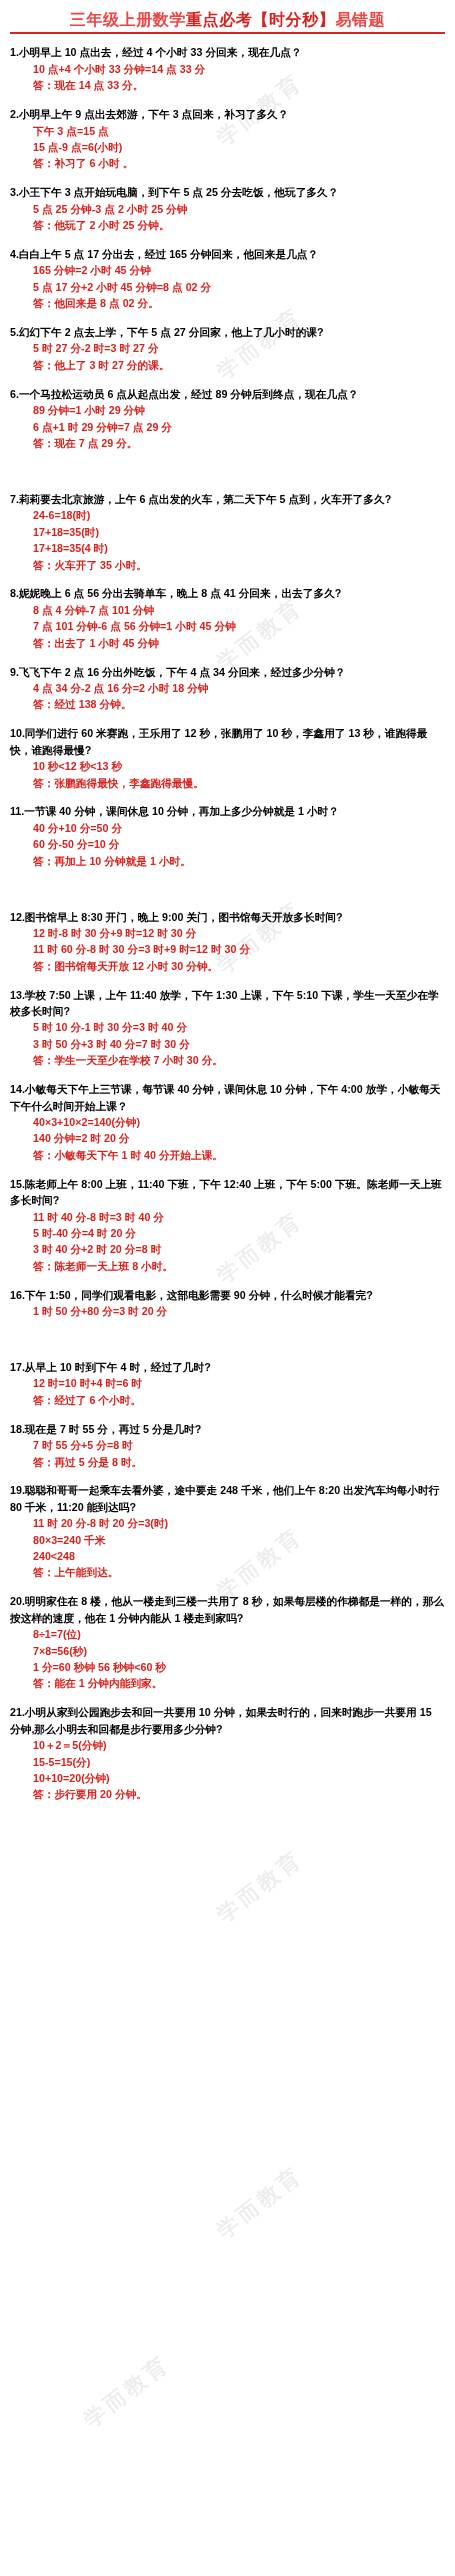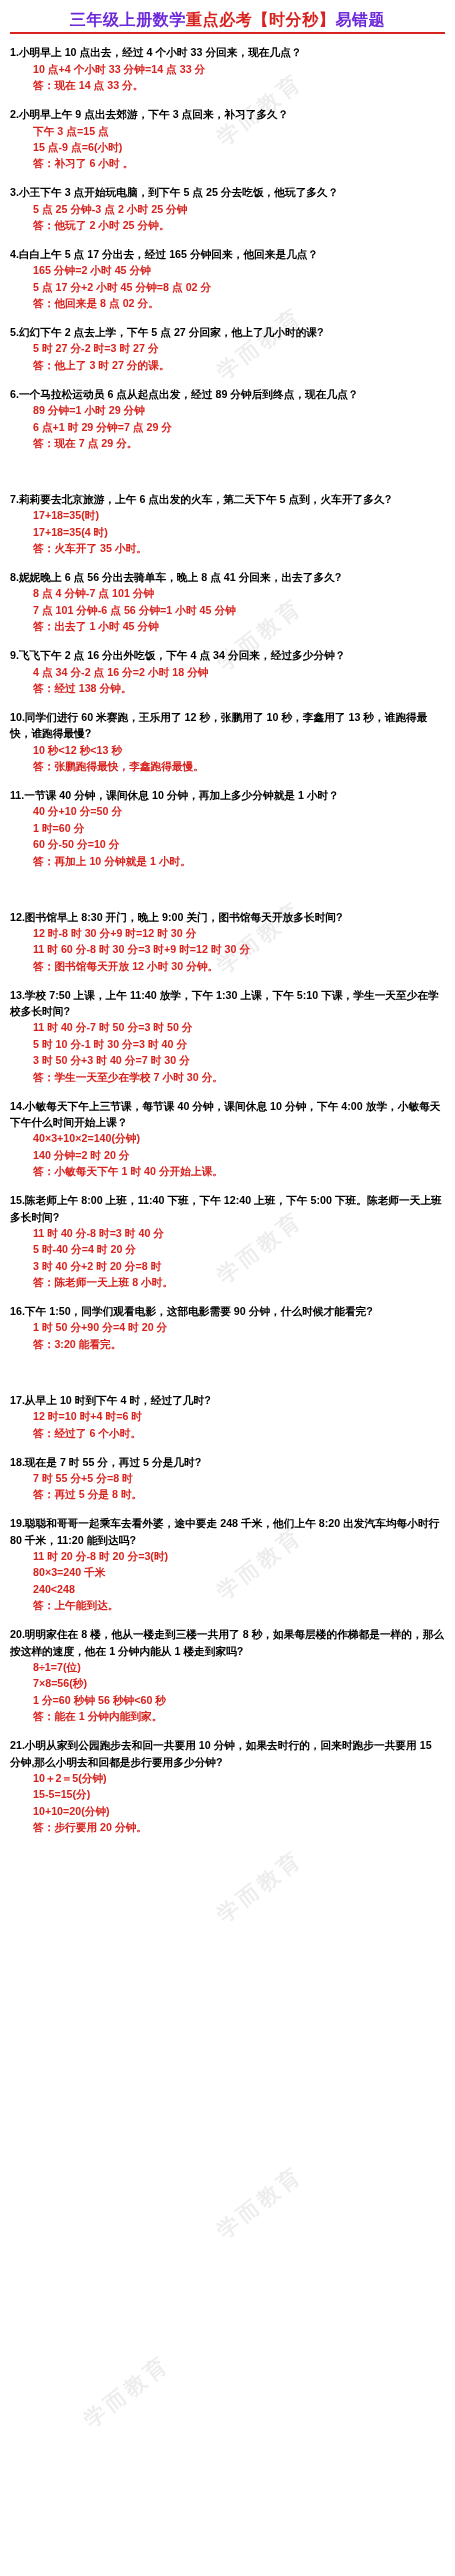--- a/index.html
+++ b/index.html
@@ -25,21 +25,21 @@
     position: relative;
     padding: 3.8px 0 6.3px 0;
     text-align: center;
   }
   .title-bar .title-text {
     font-size: 16px;
     font-weight: bold;
     letter-spacing: 0.6px;
     white-space: nowrap;
   }
-  .title-bar .t-black { color: #6d28d9; }
+  .title-bar .t-black { color: #ef4444; }
   .title-bar .t-red { color: #d8221e; }
   .title-rule {
     height: 1.9px;
     background: #d8221e;
     width: 100%;
     margin-top: 1.3px;
   }
   .content {
     position: relative;
     z-index: 2;
@@ -147,20 +147,21 @@
       <div class="spacer-sm"></div>
       <div class="qblock">
         <div class="qtext">6.一个马拉松运动员 6 点从起点出发，经过 89 分钟后到终点，现在几点？</div>
         <div class="ansline">89 分钟=1 小时 29 分钟</div>
         <div class="ansline">6 点+1 时 29 分钟=7 点 29 分</div>
         <div class="ansline">答：现在 7 点 29 分。</div>
       </div>
       <div class="spacer-lg"></div>
       <div class="qblock">
         <div class="qtext">7.莉莉要去北京旅游，上午 6 点出发的火车，第二天下午 5 点到，火车开了多久?</div>
+        <div class="ansline">24-6=18(时)</div>
         <div class="ansline">17+18=35(时)</div>
         <div class="ansline">17+18=35(4 时)</div>
         <div class="ansline">答：火车开了 35 小时。</div>
       </div>
       <div class="spacer-sm"></div>
       <div class="qblock">
         <div class="qtext">8.妮妮晚上 6 点 56 分出去骑单车，晚上 8 点 41 分回来，出去了多久?</div>
         <div class="ansline">8 点 4 分钟-7 点 101 分钟</div>
         <div class="ansline">7 点 101 分钟-6 点 56 分钟=1 小时 45 分钟</div>
         <div class="ansline">答：出去了 1 小时 45 分钟</div>
@@ -174,35 +175,33 @@
       <div class="spacer-sm"></div>
       <div class="qblock">
         <div class="qtext">10.同学们进行 60 米赛跑，王乐用了 12 秒，张鹏用了 10 秒，李鑫用了 13 秒，谁跑得最快，谁跑得最慢?</div>
         <div class="ansline">10 秒&lt;12 秒&lt;13 秒</div>
         <div class="ansline">答：张鹏跑得最快，李鑫跑得最慢。</div>
       </div>
       <div class="spacer-sm"></div>
       <div class="qblock">
         <div class="qtext">11.一节课 40 分钟，课间休息 10 分钟，再加上多少分钟就是 1 小时？</div>
         <div class="ansline">40 分+10 分=50 分</div>
-        <div class="ansline">1 时=60 分</div>
         <div class="ansline">60 分-50 分=10 分</div>
         <div class="ansline">答：再加上 10 分钟就是 1 小时。</div>
       </div>
       <div class="spacer-lg"></div>
       <div class="qblock">
         <div class="qtext">12.图书馆早上 8:30 开门，晚上 9:00 关门，图书馆每天开放多长时间?</div>
         <div class="ansline">12 时-8 时 30 分+9 时=12 时 30 分</div>
         <div class="ansline">11 时 60 分-8 时 30 分=3 时+9 时=12 时 30 分</div>
         <div class="ansline">答：图书馆每天开放 12 小时 30 分钟。</div>
       </div>
       <div class="spacer-sm"></div>
       <div class="qblock">
         <div class="qtext">13.学校 7:50 上课，上午 11:40 放学，下午 1:30 上课，下午 5:10 下课，学生一天至少在学校多长时间?</div>
-        <div class="ansline">11 时 40 分-7 时 50 分=3 时 50 分</div>
         <div class="ansline">5 时 10 分-1 时 30 分=3 时 40 分</div>
         <div class="ansline">3 时 50 分+3 时 40 分=7 时 30 分</div>
         <div class="ansline">答：学生一天至少在学校 7 小时 30 分。</div>
       </div>
       <div class="spacer-sm"></div>
       <div class="qblock">
         <div class="qtext">14.小敏每天下午上三节课，每节课 40 分钟，课间休息 10 分钟，下午 4:00 放学，小敏每天下午什么时间开始上课？</div>
         <div class="ansline">40×3+10×2=140(分钟)</div>
         <div class="ansline">140 分钟=2 时 20 分</div>
         <div class="ansline">答：小敏每天下午 1 时 40 分开始上课。</div>
@@ -211,22 +210,21 @@
       <div class="qblock">
         <div class="qtext">15.陈老师上午 8:00 上班，11:40 下班，下午 12:40 上班，下午 5:00 下班。陈老师一天上班多长时间?</div>
         <div class="ansline">11 时 40 分-8 时=3 时 40 分</div>
         <div class="ansline">5 时-40 分=4 时 20 分</div>
         <div class="ansline">3 时 40 分+2 时 20 分=8 时</div>
         <div class="ansline">答：陈老师一天上班 8 小时。</div>
       </div>
       <div class="spacer-sm"></div>
       <div class="qblock">
         <div class="qtext">16.下午 1:50，同学们观看电影，这部电影需要 90 分钟，什么时候才能看完?</div>
-        <div class="ansline">1 时 50 分+90 分=4 时 20 分</div>
-        <div class="ansline">答：3:20 能看完。</div>
+        <div class="ansline">1 时 50 分+80 分=3 时 20 分</div>
       </div>
       <div class="spacer-lg"></div>
       <div class="qblock">
         <div class="qtext">17.从早上 10 时到下午 4 时，经过了几时?</div>
         <div class="ansline">12 时=10 时+4 时=6 时</div>
         <div class="ansline">答：经过了 6 个小时。</div>
       </div>
       <div class="spacer-sm"></div>
       <div class="qblock">
         <div class="qtext">18.现在是 7 时 55 分，再过 5 分是几时?</div>

